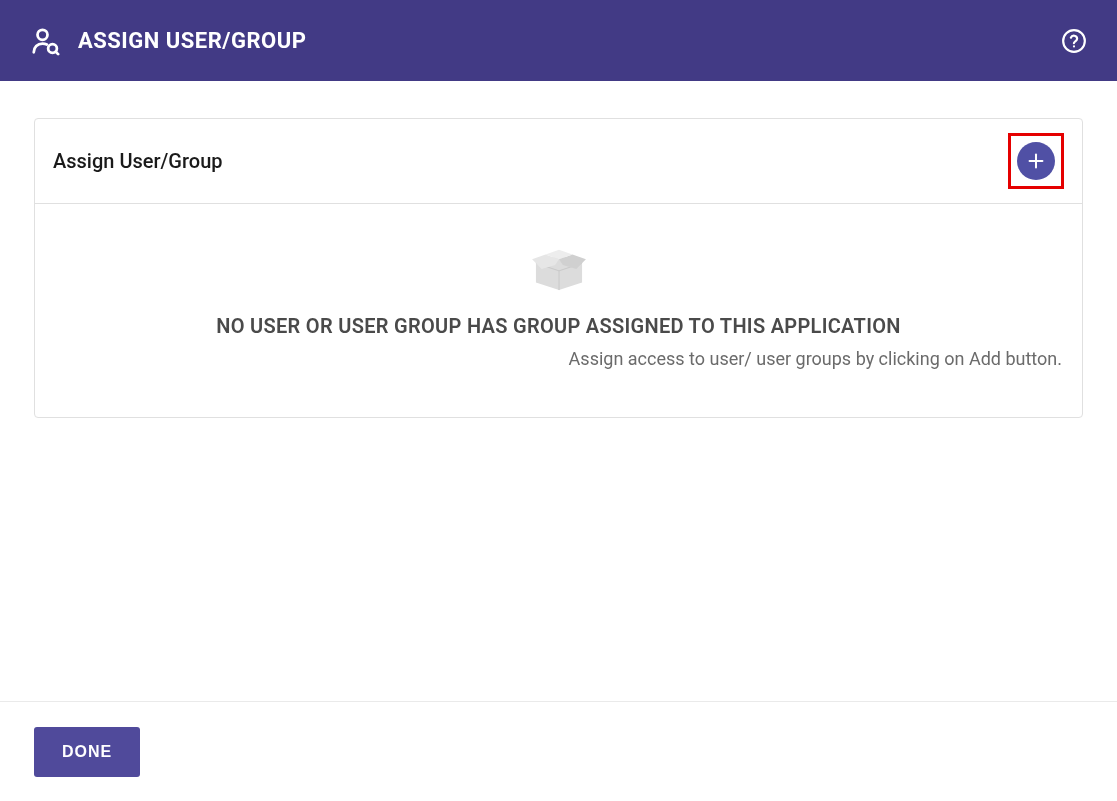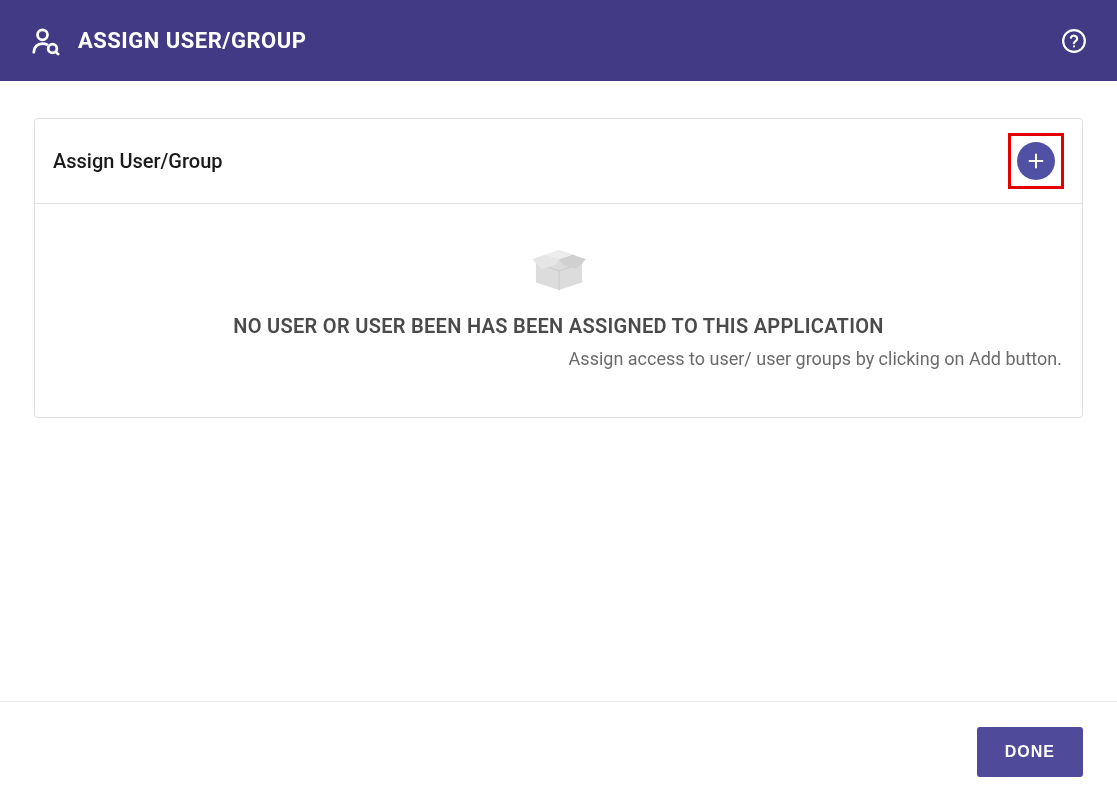--- a/index.html
+++ b/index.html
@@ -107,21 +107,21 @@
     }
     .footer {
       position: absolute;
       bottom: 0;
       left: 0;
       right: 0;
       height: 100px;
       border-top: 1px solid #eaeaea;
       display: flex;
       align-items: center;
-      justify-content: flex-end;
+      justify-content: flex-start;
       padding: 0 34px;
       background: #ffffff;
     }
     .done-button {
       background: #504a9b;
       color: #ffffff;
       border: none;
       padding: 16px 28px;
       font-size: 16px;
       font-weight: 700;
@@ -171,21 +171,21 @@
       <span>
         <svg class="empty-icon" viewBox="0 0 64 52">
           <path d="M8 22 L32 14 L56 22 L56 42 L32 50 L8 42 Z" fill="#dcdcdc"></path>
           <path d="M8 22 L32 30 L56 22" fill="none" stroke="#c8c8c8" stroke-width="1"></path>
           <path d="M32 30 L32 50" fill="none" stroke="#c8c8c8" stroke-width="1"></path>
           <path d="M4 18 L18 13 L32 18 L28 24 L14 28 Z" fill="#e6e6e6"></path>
           <path d="M60 18 L46 13 L32 18 L36 24 L50 28 Z" fill="#d0d0d0"></path>
           <path d="M18 13 L32 8 L46 13 L32 18 Z" fill="#ededed"></path>
         </svg>
       </span>
-      <div class="empty-title">NO USER OR USER BEEN HAS BEEN ASSIGNED TO THIS APPLICATION</div>
+      <div class="empty-title">NO USER OR USER GROUP HAS GROUP ASSIGNED TO THIS APPLICATION</div>
       <div class="empty-subtitle">Assign access to user/ user groups by clicking on Add button.</div>
     </div>
   </div>
 </div>
 
 <div class="footer">
   <button class="done-button">DONE</button>
 </div>
 
 </body></html>

